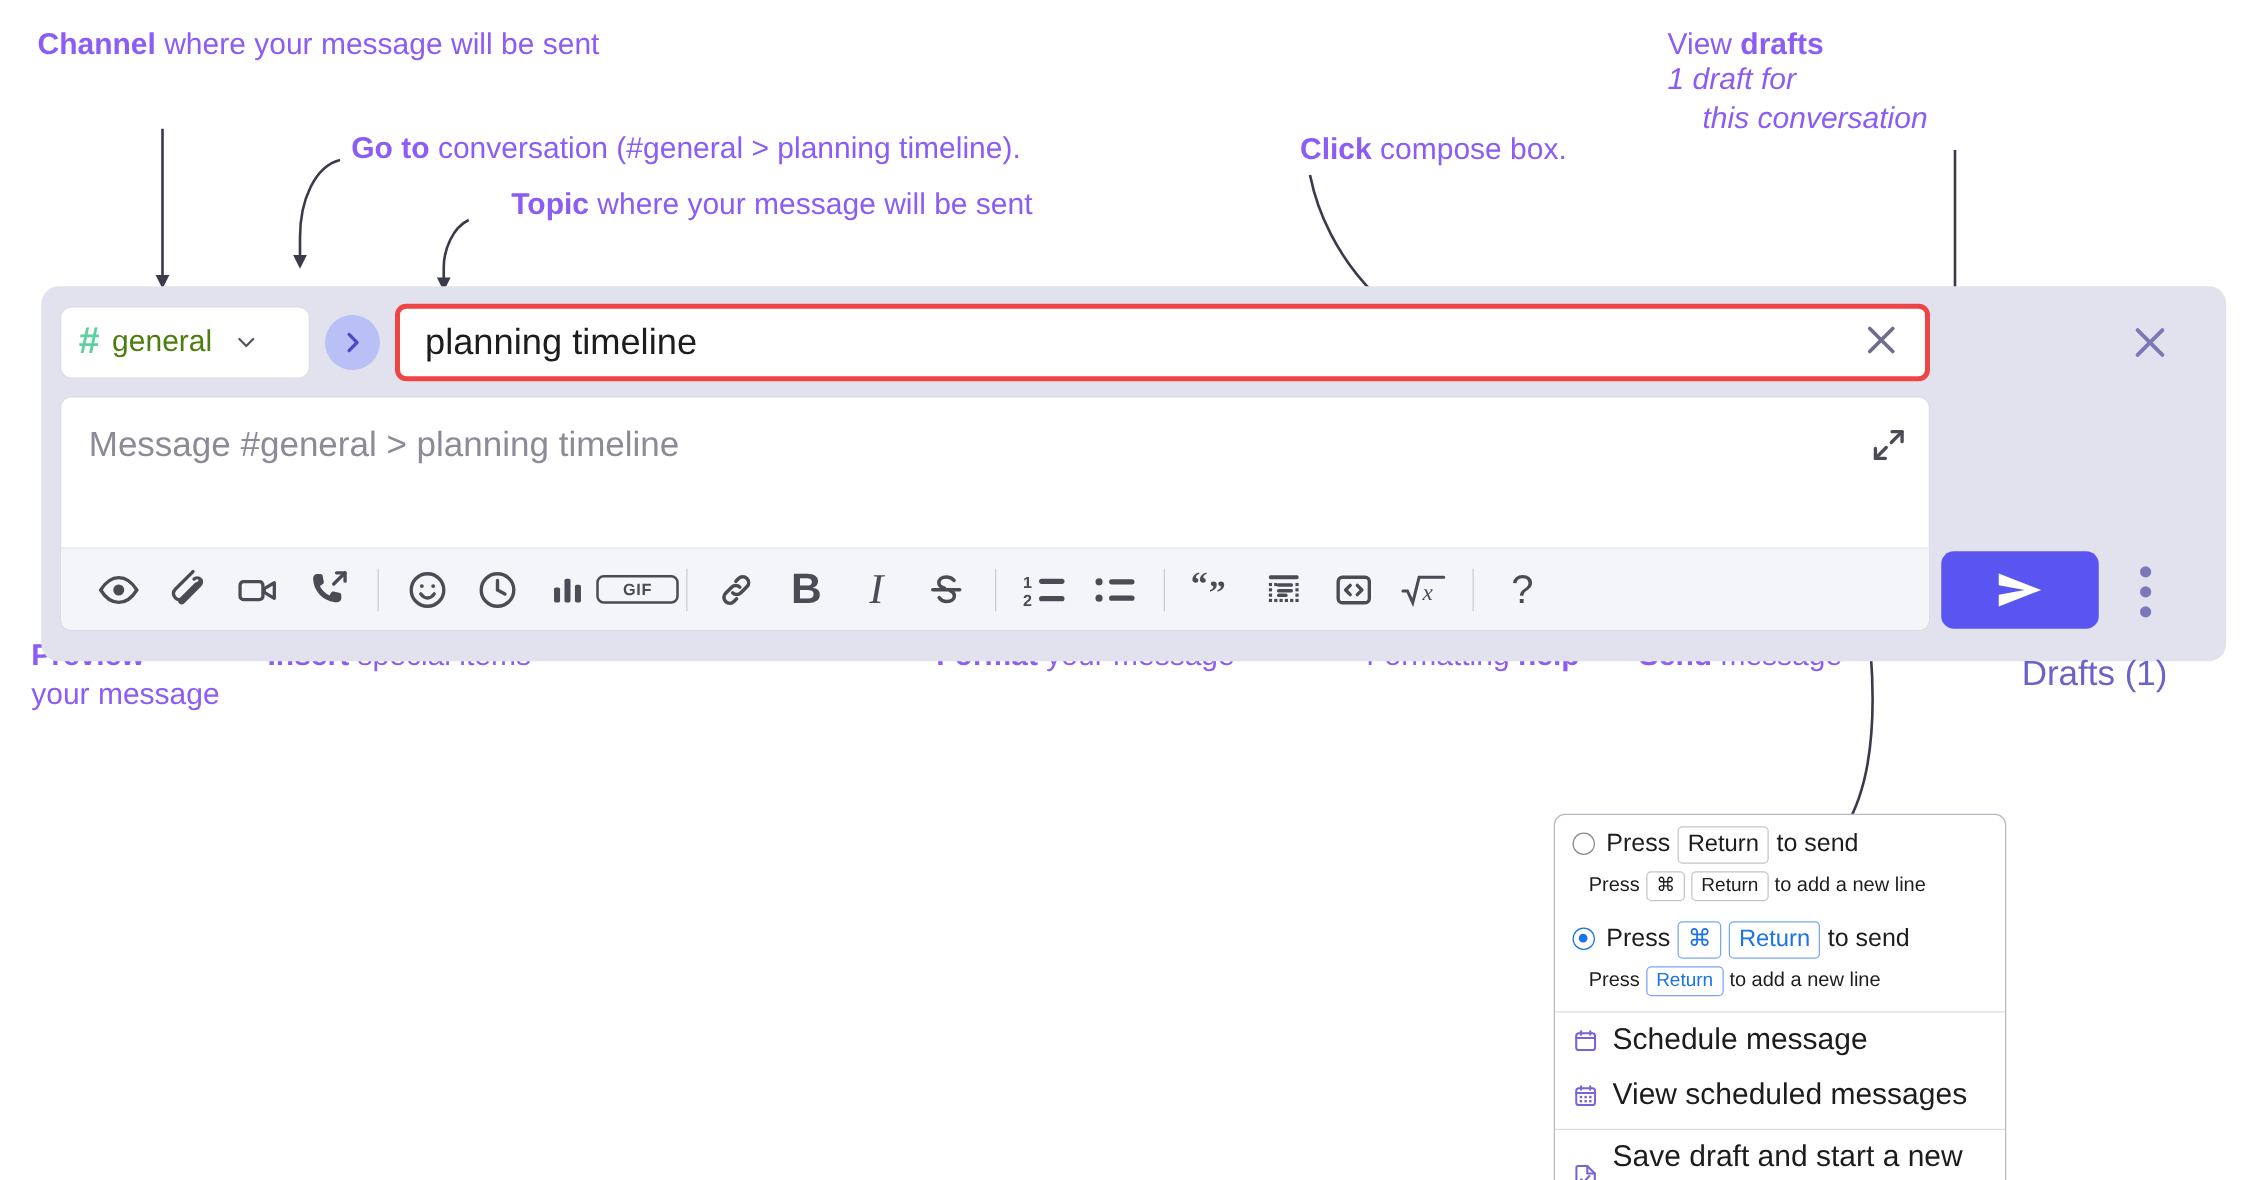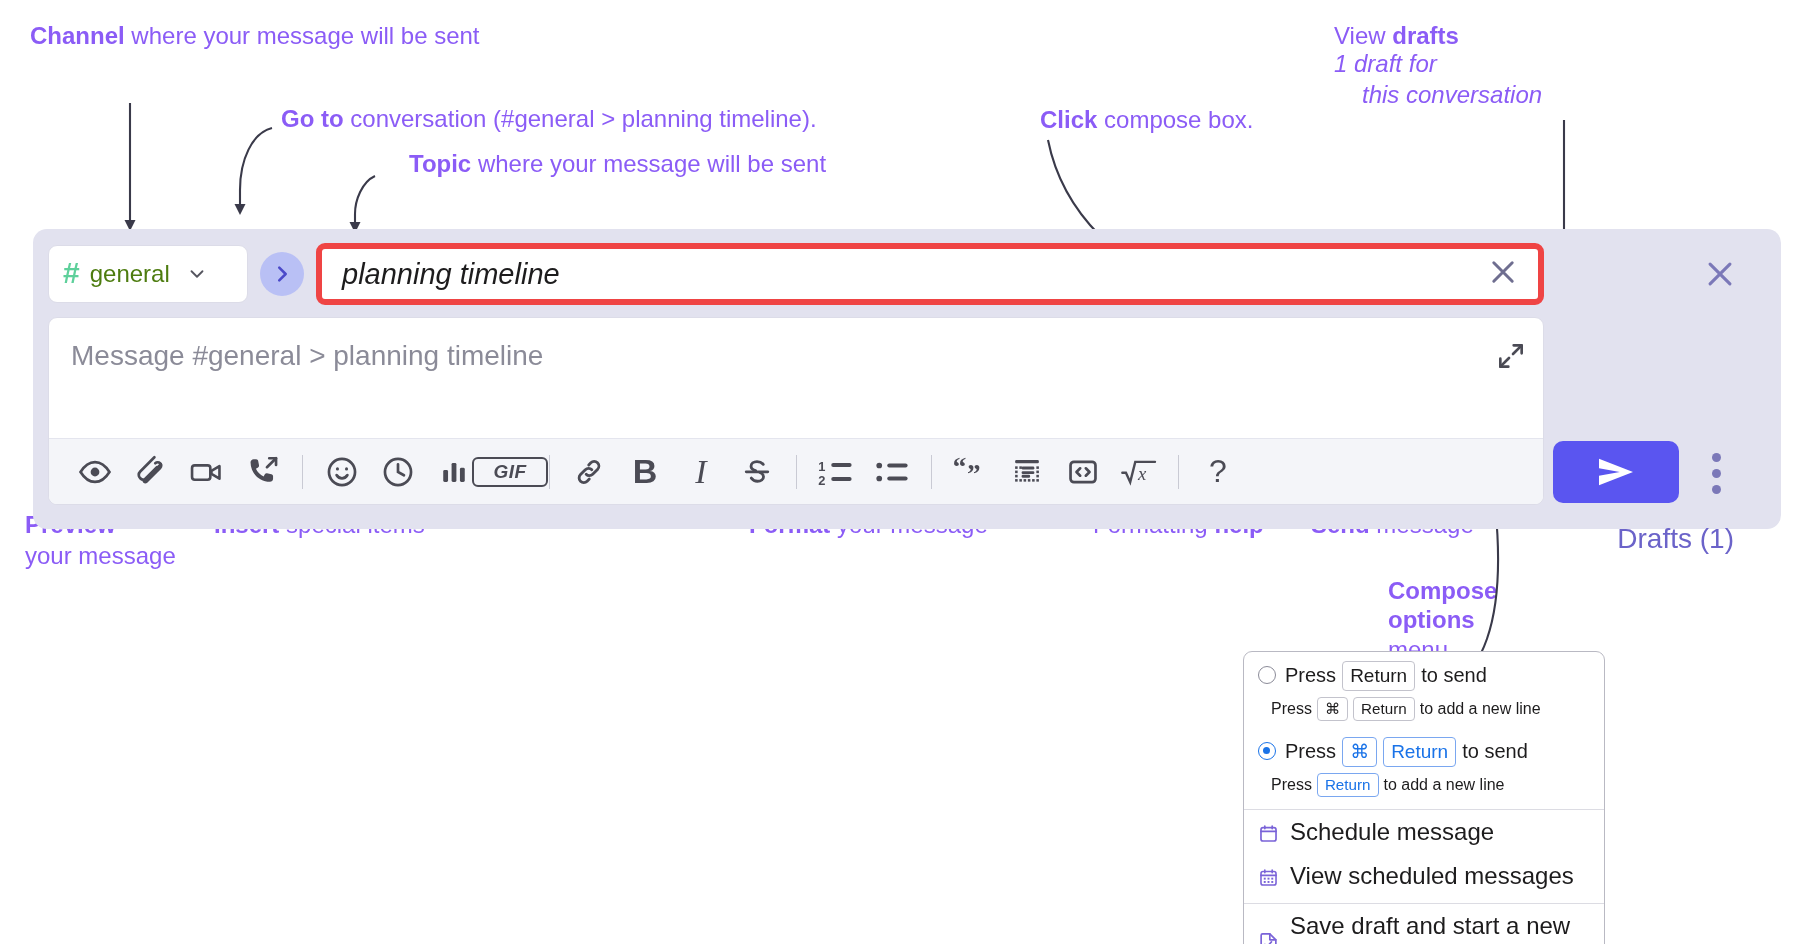--- a/index.html
+++ b/index.html
@@ -63,26 +63,25 @@
   .chev { margin-left: 6px; display: inline-flex; }
   .goto-btn {
     width: 44px; height: 44px; border-radius: 50%;
     background: #b9c0f5;
     display: flex; align-items: center; justify-content: center;
     flex: 0 0 auto;
   }
   .topic-field {
     flex: 1 1 auto;
     background: #fff;
-    border: 6px solid #ef4444;
+    border: 4px solid #ef4444;
     border-radius: 9px;
     height: 62px;
     display: flex; align-items: center;
     padding: 0 18px 0 20px;
-    font-style: italic;
   }
   .topic-val { flex: 1 1 auto; font-size: 29px; color: #1d1c1d; }
   .msgbox {
     margin-top: 12px;
     background: #fff;
     border: 1px solid #dcdce8;
     border-radius: 9px;
     height: 188px;
     position: relative;
     overflow: hidden;
@@ -105,24 +104,23 @@
     width: 56px; height: 48px;
     display: flex; align-items: center; justify-content: center;
     color: #4b4b55;
   }
   .tb-sep {
     width: 1px; height: 34px; background: #c9cad4; margin: 0 11px;
     flex: 0 0 auto;
   }
   .gifbox {
     border: 2.4px solid #4b4b55; border-radius: 6px;
-    font-size: 19px; font-weight: 700; letter-spacing: .5px;
+    font-size: 13px; font-weight: 700; letter-spacing: .5px;
     padding: 2px 19px; color: #4b4b55;
     font-family: "Liberation Sans", sans-serif;
-    font-style: italic;
   }
   .bold-g { font-size: 34px; font-weight: 700; color: #4b4b55; }
   .ital-g { font-size: 34px; font-style: italic; font-family: "Liberation Serif", serif; color: #4b4b55; }
   .qm { font-size: 32px; color: #4b4b55; }
 
   
   .drafts-link {
     position: absolute; right: 47px; top: 294px;
     font-size: 28px; color: #6b63c9;
   }
@@ -216,25 +214,20 @@
   </div>
 
   <div class="ann" style="left:1093px; top:511px;">
     <span>Formatting </span><b>help</b>
   </div>
 
   <div class="ann" style="left:1311px; top:511px;">
     <b>Send</b><span> message</span>
   </div>
 
-  <div class="ann" style="left:1388px; top:576px; line-height:1.22;">
-    <div><b>Compose</b></div>
-    <div><b>options</b></div>
-    <div><span>menu</span></div>
-  </div>
 
   <svg class="overlay" viewBox="0 0 1814 944">
     <g fill="none" stroke="#3a3a4a" stroke-width="2.1">
 
       <path d="M130,103 L130,222"></path>
 
       <path d="M272,128 C252,133 240,160 240,190 L240,206"></path>
 
       <path d="M375,176 C362,182 355,200 355,214 L355,224"></path>
 

